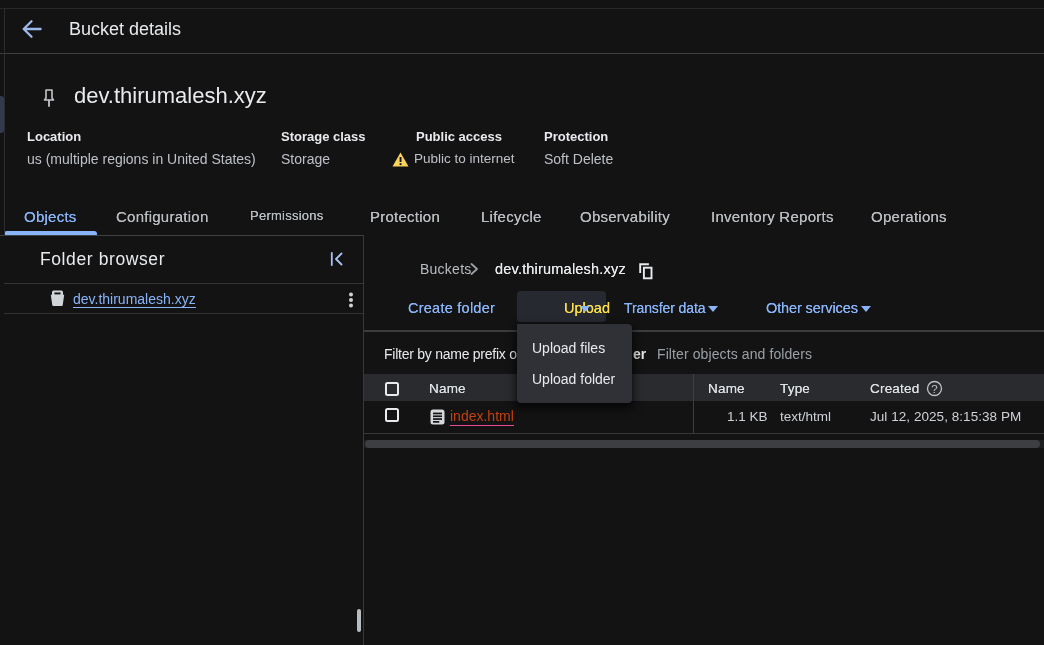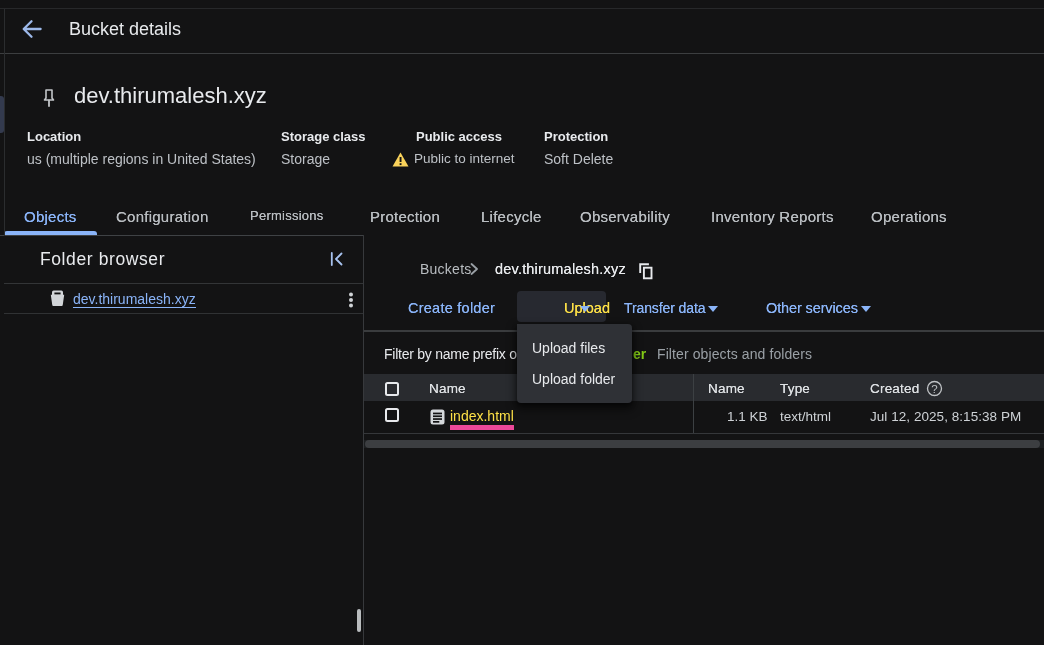--- a/index.html
+++ b/index.html
@@ -108,21 +108,21 @@
 <div class="abs md" style="left:624px;top:300px;font-size:14px;letter-spacing:-0.1px;color:#8ab4f8;">Transfer data</div>
 <svg class="abs" style="left:708px;top:306px;" width="10" height="6" viewBox="0 0 10 6">
     <path d="M0 0 L5 6 L10 0 Z" fill="#8ab4f8"></path>
   </svg>
 <div class="abs md" style="left:766px;top:300px;font-size:14.5px;letter-spacing:-0.12px;color:#8ab4f8;">Other services</div>
 <svg class="abs" style="left:861px;top:306px;" width="10" height="6" viewBox="0 0 10 6">
     <path d="M0 0 L5 6 L10 0 Z" fill="#8ab4f8"></path>
   </svg>
 
 <div class="abs" style="left:384px;top:346px;font-size:14px;letter-spacing:-0.25px;color:#e8eaed;">Filter by name prefix only</div>
-<div class="abs" style="left:633px;top:346px;font-size:14px;font-weight:bold;color:#84cc16;">er</div>
+<div class="abs" style="left:633px;top:346px;font-size:14px;font-weight:bold;color:#e5e5e5;">er</div>
 <div class="abs" style="left:657px;top:346px;font-size:14px;letter-spacing:0.1px;color:#9aa0a6;">Filter objects and folders</div>
 
 <div class="abs" style="left:364px;top:374px;width:680px;height:27px;background:#292b2f;"></div>
 <div class="abs" style="left:385px;top:382px;width:14px;height:14px;border:2px solid #e8eaed;border-radius:2.5px;"></div>
 <div class="abs md" style="left:429px;top:381px;font-size:13.5px;letter-spacing:0.2px;color:#dde0e3;">Name</div>
 <div class="abs md" style="left:708px;top:381px;font-size:13.5px;letter-spacing:0.2px;color:#dde0e3;">Name</div>
 <div class="abs md" style="left:780px;top:381px;font-size:13.5px;letter-spacing:0.2px;color:#dde0e3;">Type</div>
 <div class="abs md" style="left:870px;top:381px;font-size:13.5px;letter-spacing:0.2px;color:#dde0e3;text-align:center;">Created</div>
 <svg class="abs" style="left:926px;top:380px;" width="17" height="17" viewBox="0 0 17 17">
   <circle cx="8.5" cy="8.5" r="7" stroke="#bfc2c5" stroke-width="1.3" fill="none"></circle>
@@ -132,21 +132,21 @@
 <div class="abs" style="left:364px;top:401px;width:680px;height:32px;background:#131314;"></div>
 <div class="abs" style="left:385px;top:408px;width:14px;height:14px;border:2px solid #e8eaed;border-radius:2.5px;"></div>
 
 <svg class="abs" style="left:430px;top:409px;" width="15" height="16" viewBox="0 0 15 16">
   <rect x="0.5" y="0.5" width="14" height="15" rx="2.5" fill="#d5d8db"></rect>
   <rect x="3" y="3.6" width="9" height="1.7" fill="#131314"></rect>
   <rect x="3" y="6.4" width="9" height="1.7" fill="#131314"></rect>
   <rect x="3" y="9.2" width="9" height="1.7" fill="#131314"></rect>
   <rect x="3" y="12" width="6.3" height="1.7" fill="#131314"></rect>
 </svg>
-<div class="abs" style="left:450px;top:408px;font-size:14px;color:#fde047;border-bottom:5px solid #ec4899;line-height:17px;">index.html</div>
+<div class="abs" style="left:450px;top:408px;font-size:14px;color:#c2410c;border-bottom:1px solid #ec4899;line-height:17px;">index.html</div>
 <div class="abs" style="left:708px;top:409px;font-size:13.5px;color:#ced2d6;margin-left:19px;">1.1 KB</div>
 <div class="abs" style="left:780px;top:409px;font-size:13.5px;color:#ced2d6;">text/html</div>
 <div class="abs" style="left:870px;top:409px;font-size:13.5px;letter-spacing:0.05px;color:#ced2d6;">Jul 12, 2025, 8:15:38 PM</div>
 
 <div class="abs" style="left:693px;top:374px;width:1px;height:59px;background:#3c4043;"></div>
 
 <div class="abs" style="left:364px;top:433px;width:680px;height:1px;background:#35373a;"></div>
 
 <div class="abs" style="left:364px;top:440px;width:680px;height:8px;background:#1d1f21;"></div>
 <div class="abs" style="left:365px;top:440px;width:675px;height:8px;background:#3c3e41;border-radius:4px;"></div>

